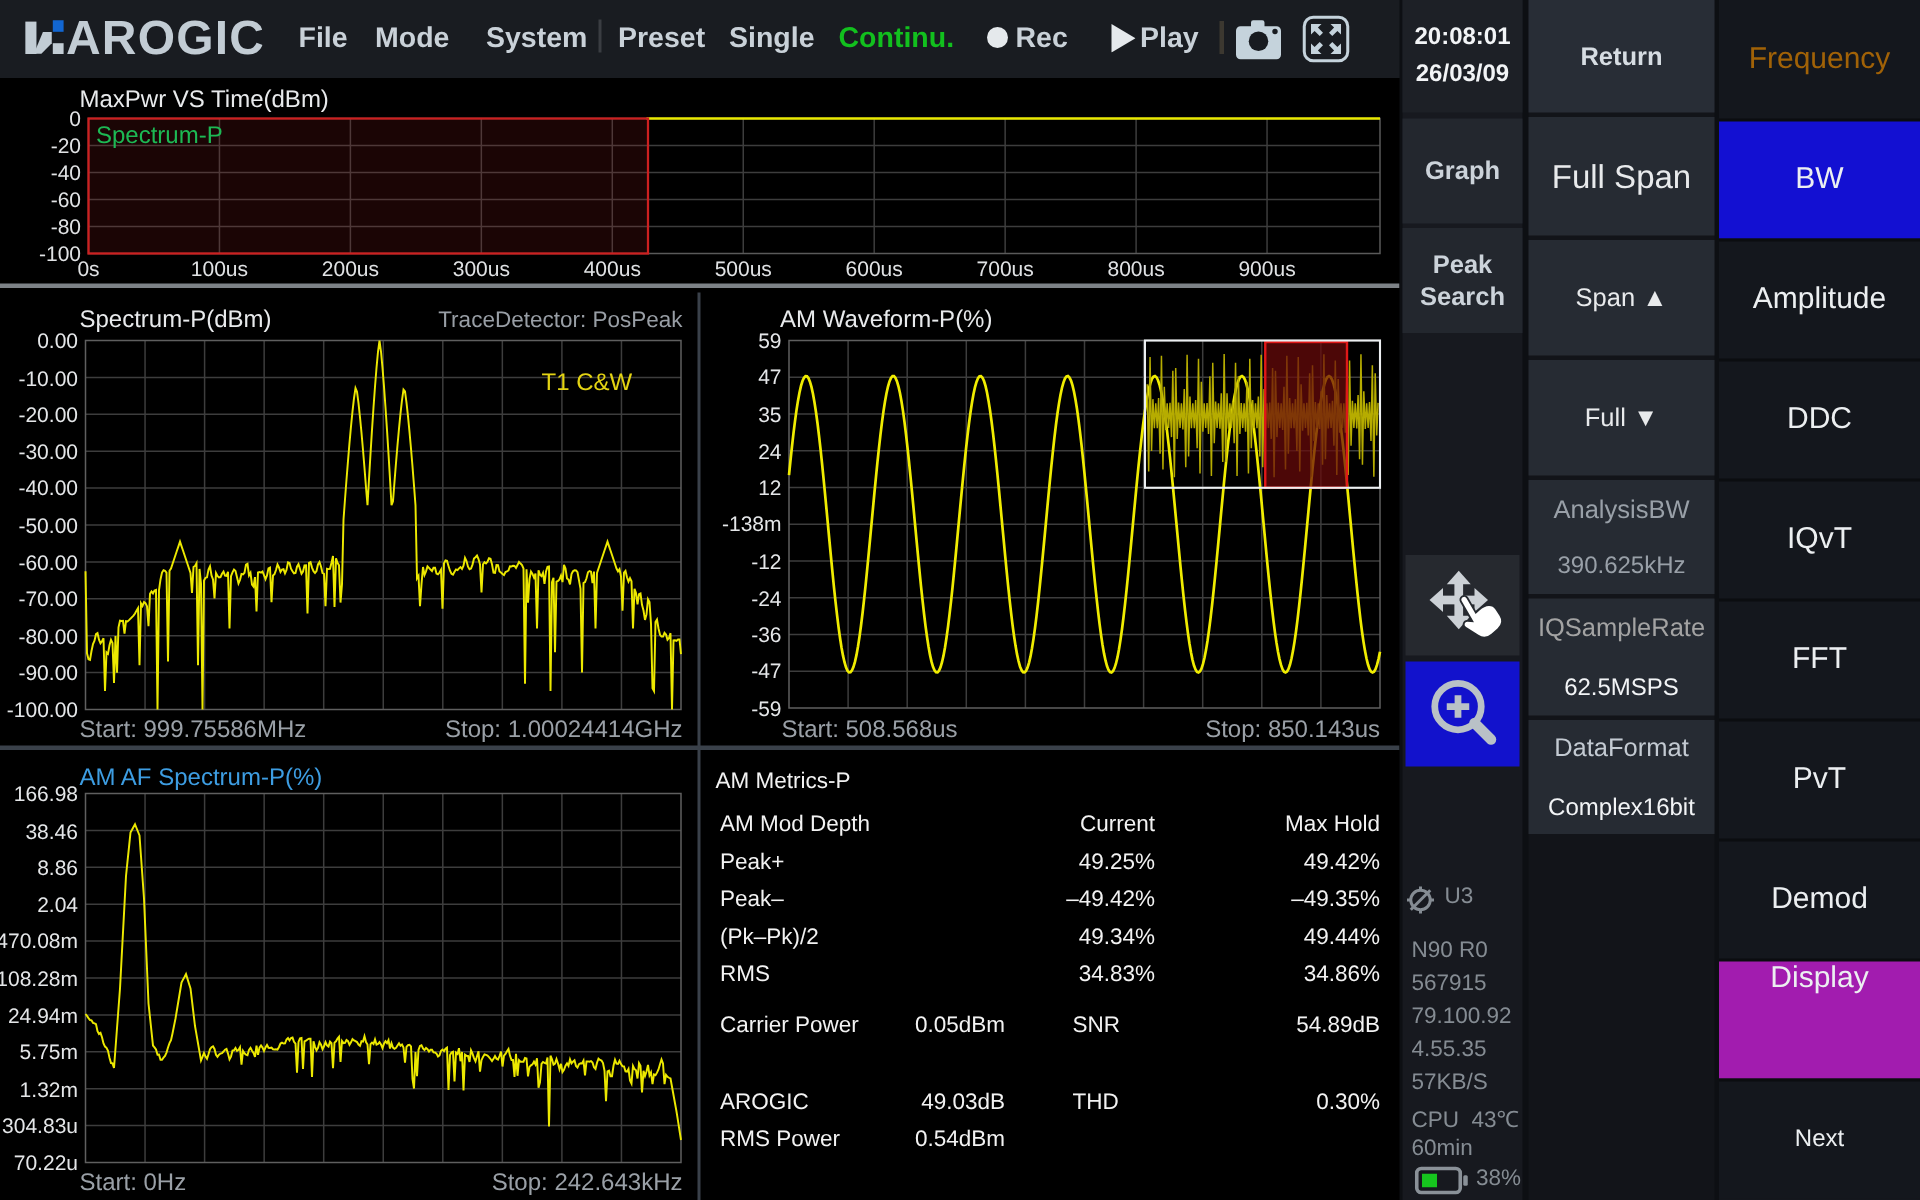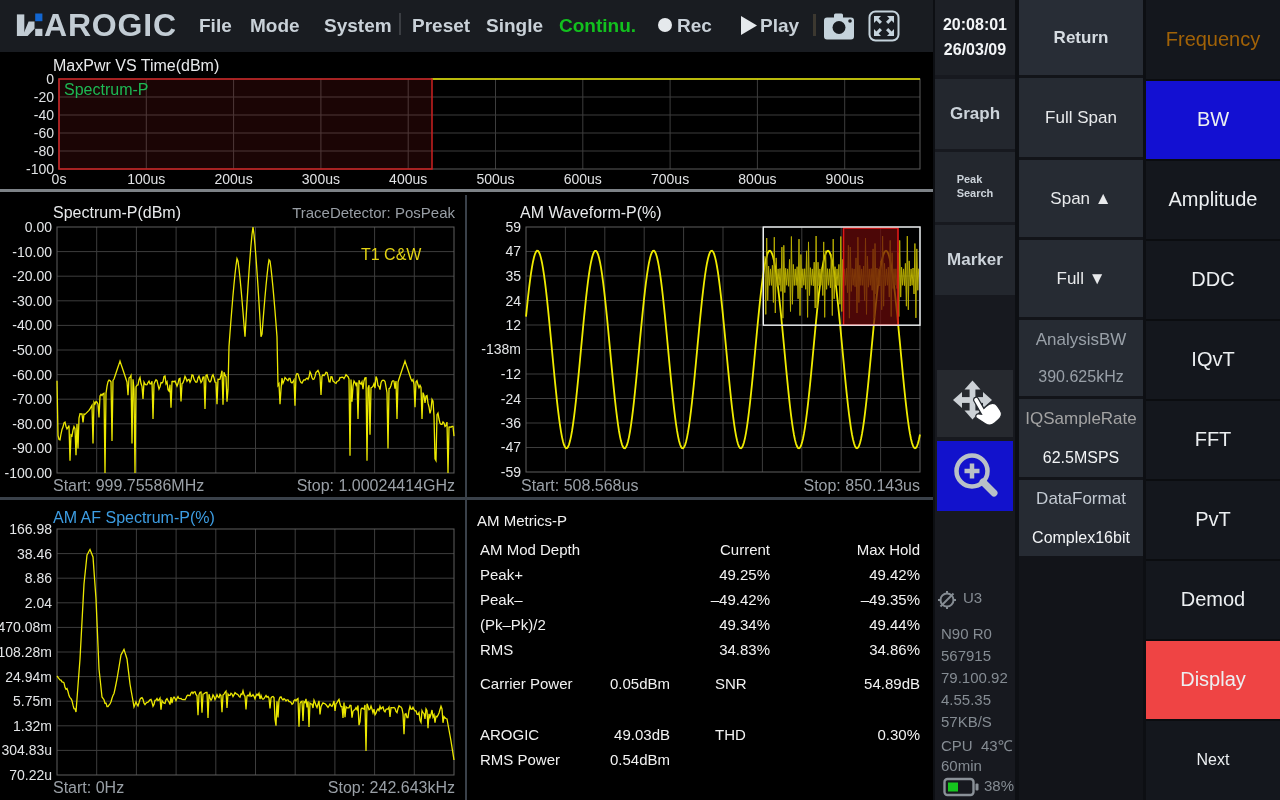--- a/index.html
+++ b/index.html
@@ -147,25 +147,22 @@
 <div style="position:absolute;left:13px;top:251px;width:440px"><span>RMS Power</span><span style="position:absolute;left:100px;width:90px;text-align:right">0.54dBm</span><span style="position:absolute;left:235px"></span><span style="position:absolute;left:290px;width:150px;text-align:right"></span></div>
 </div>
 <div style="position:absolute;left:933px;top:0;width:380px;height:800px;background:#0d0f13">
 <div style="position:absolute;left:2px;top:0;width:80px;height:800px;background:#17191f"></div>
 <div style="position:absolute;left:2px;top:0px;width:80px;height:75px;background:#1d2026;color:#f2f4f6;font-size:16px;font-weight:bold;display:flex;align-items:center;justify-content:center;text-align:center">
       <div style="line-height:1.55">20:08:01<br>26/03/09</div>
     </div>
 <div style="position:absolute;left:2px;top:79px;width:80px;height:70px;background:#23272e;color:#ccd3da;font-size:17px;font-weight:bold;display:flex;align-items:center;justify-content:center;text-align:center">
       <div style="line-height:1.25">Graph</div>
     </div>
-<div style="position:absolute;left:2px;top:152px;width:80px;height:70px;background:#23272e;color:#ccd3da;font-size:11px;font-weight:bold;display:flex;align-items:center;justify-content:center;text-align:left">
+<div style="position:absolute;left:2px;top:152px;width:80px;height:70px;background:#23272e;color:#ccd3da;font-size:17px;font-weight:bold;display:flex;align-items:center;justify-content:center;text-align:center">
       <div style="line-height:1.25">Peak<br>Search</div>
-    </div>
-<div style="position:absolute;left:2px;top:225px;width:80px;height:70px;background:#23272e;color:#ccd3da;font-size:17px;font-weight:bold;display:flex;align-items:center;justify-content:center;text-align:center">
-      <div style="line-height:1.25">Marker</div>
     </div>
 <div style="position:absolute;left:4px;top:370px;width:76px;height:67px;background:#26292f"><svg width="76" height="67" viewBox="0 0 76 67">
 <g fill="#ccd1d6">
 <polygon points="35.5,10.5 43.5,19.5 27.5,19.5"></polygon>
 <polygon points="35.5,49.5 43.5,40.5 27.5,40.5"></polygon>
 <polygon points="16,30 25,22 25,38"></polygon>
 <polygon points="55,30 46,22 46,38"></polygon>
 <rect x="32.6" y="17.5" width="5.8" height="25"></rect>
 <rect x="23" y="27.1" width="25" height="5.8"></rect>
 </g>
@@ -200,21 +197,21 @@
 <rect x="1.5" y="2" width="29" height="16" rx="3" fill="none" stroke="#8a9198" stroke-width="2.4"></rect>
 <rect x="5" y="5.5" width="10" height="9" fill="#16c51e"></rect>
 <rect x="32.5" y="6.5" width="3" height="7" rx="1" fill="#8a9198"></rect>
 </svg>
       <span style="position:absolute;left:49px;top:2px">38%</span>
     </div>
 <div style="position:absolute;left:86px;top:0;width:124px;height:800px;background:#121419"></div>
 <div style="position:absolute;left:86px;top:0px;width:124px;height:75px;background:#282d36;color:#d6dce2;font-size:17px;font-weight:bold;display:flex;align-items:center;justify-content:center;text-align:center">
       <div style="line-height:1.25">Return</div>
     </div>
-<div style="position:absolute;left:86px;top:78px;width:124px;height:79px;background:#262b33;color:#e8eaec;font-size:17px;font-weight:normal;display:flex;align-items:center;justify-content:center;text-align:center">
+<div style="position:absolute;left:86px;top:78px;width:124px;height:79px;background:#262b33;color:#e8eaec;font-size:22px;font-weight:normal;display:flex;align-items:center;justify-content:center;text-align:center">
       <div style="line-height:1.25">Full Span</div>
     </div>
 <div style="position:absolute;left:86px;top:160px;width:124px;height:77px;background:#262b33;color:#e8eaec;font-size:17px;font-weight:normal;display:flex;align-items:center;justify-content:center;text-align:center">
       <div style="line-height:1.25">Span ▲</div>
     </div>
 <div style="position:absolute;left:86px;top:240px;width:124px;height:77px;background:#262b33;color:#e8eaec;font-size:17px;font-weight:normal;display:flex;align-items:center;justify-content:center;text-align:center">
       <div style="line-height:1.25">Full ▼</div>
     </div>
 <div style="position:absolute;left:86px;top:320px;width:124px;height:76px;background:#262b33;color:#99a0a8;font-size:17px;font-weight:normal;display:flex;align-items:center;justify-content:center;text-align:center">
       <div style="line-height:2.2">AnalysisBW<br><span style="font-size:16px">390.625kHz</span></div>
@@ -250,20 +247,20 @@
     </div>
 <div style="position:absolute;left:213px;top:399px;width:134px;height:2px;background:#0b0d10"></div>
 <div style="position:absolute;left:213px;top:480px;width:134px;height:79px;background:#14171d;color:#eceff1;font-size:20px;font-weight:normal;display:flex;align-items:center;justify-content:center;text-align:center">
       <div style="line-height:1.25">PvT</div>
     </div>
 <div style="position:absolute;left:213px;top:479px;width:134px;height:2px;background:#0b0d10"></div>
 <div style="position:absolute;left:213px;top:560px;width:134px;height:79px;background:#14171d;color:#eceff1;font-size:20px;font-weight:normal;display:flex;align-items:center;justify-content:center;text-align:center">
       <div style="line-height:1.25">Demod</div>
     </div>
 <div style="position:absolute;left:213px;top:559px;width:134px;height:2px;background:#0b0d10"></div>
-<div style="position:absolute;left:213px;top:640px;width:134px;height:79px;background:#ef4444;color:#eceff1;font-size:20px;font-weight:normal;display:flex;align-items:center;justify-content:center;text-align:center">
+<div style="position:absolute;left:213px;top:640px;width:134px;height:79px;background:#a21caf;color:#eceff1;font-size:20px;font-weight:normal;display:flex;justify-content:center;text-align:center">
       <div style="line-height:1.25">Display</div>
     </div>
 <div style="position:absolute;left:213px;top:639px;width:134px;height:2px;background:#0b0d10"></div>
 <div style="position:absolute;left:213px;top:720px;width:134px;height:79px;background:#14171d;color:#eceff1;font-size:16px;font-weight:normal;display:flex;align-items:center;justify-content:center;text-align:center">
       <div style="line-height:1.25">Next</div>
     </div>
 <div style="position:absolute;left:213px;top:719px;width:134px;height:2px;background:#0b0d10"></div>
 </div>
 </body></html>

